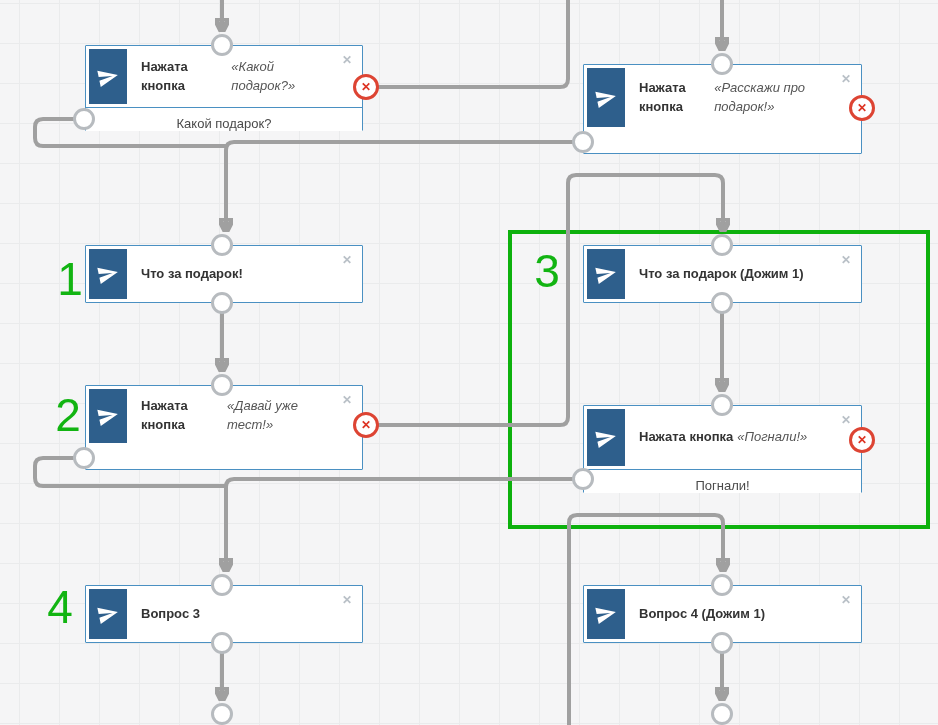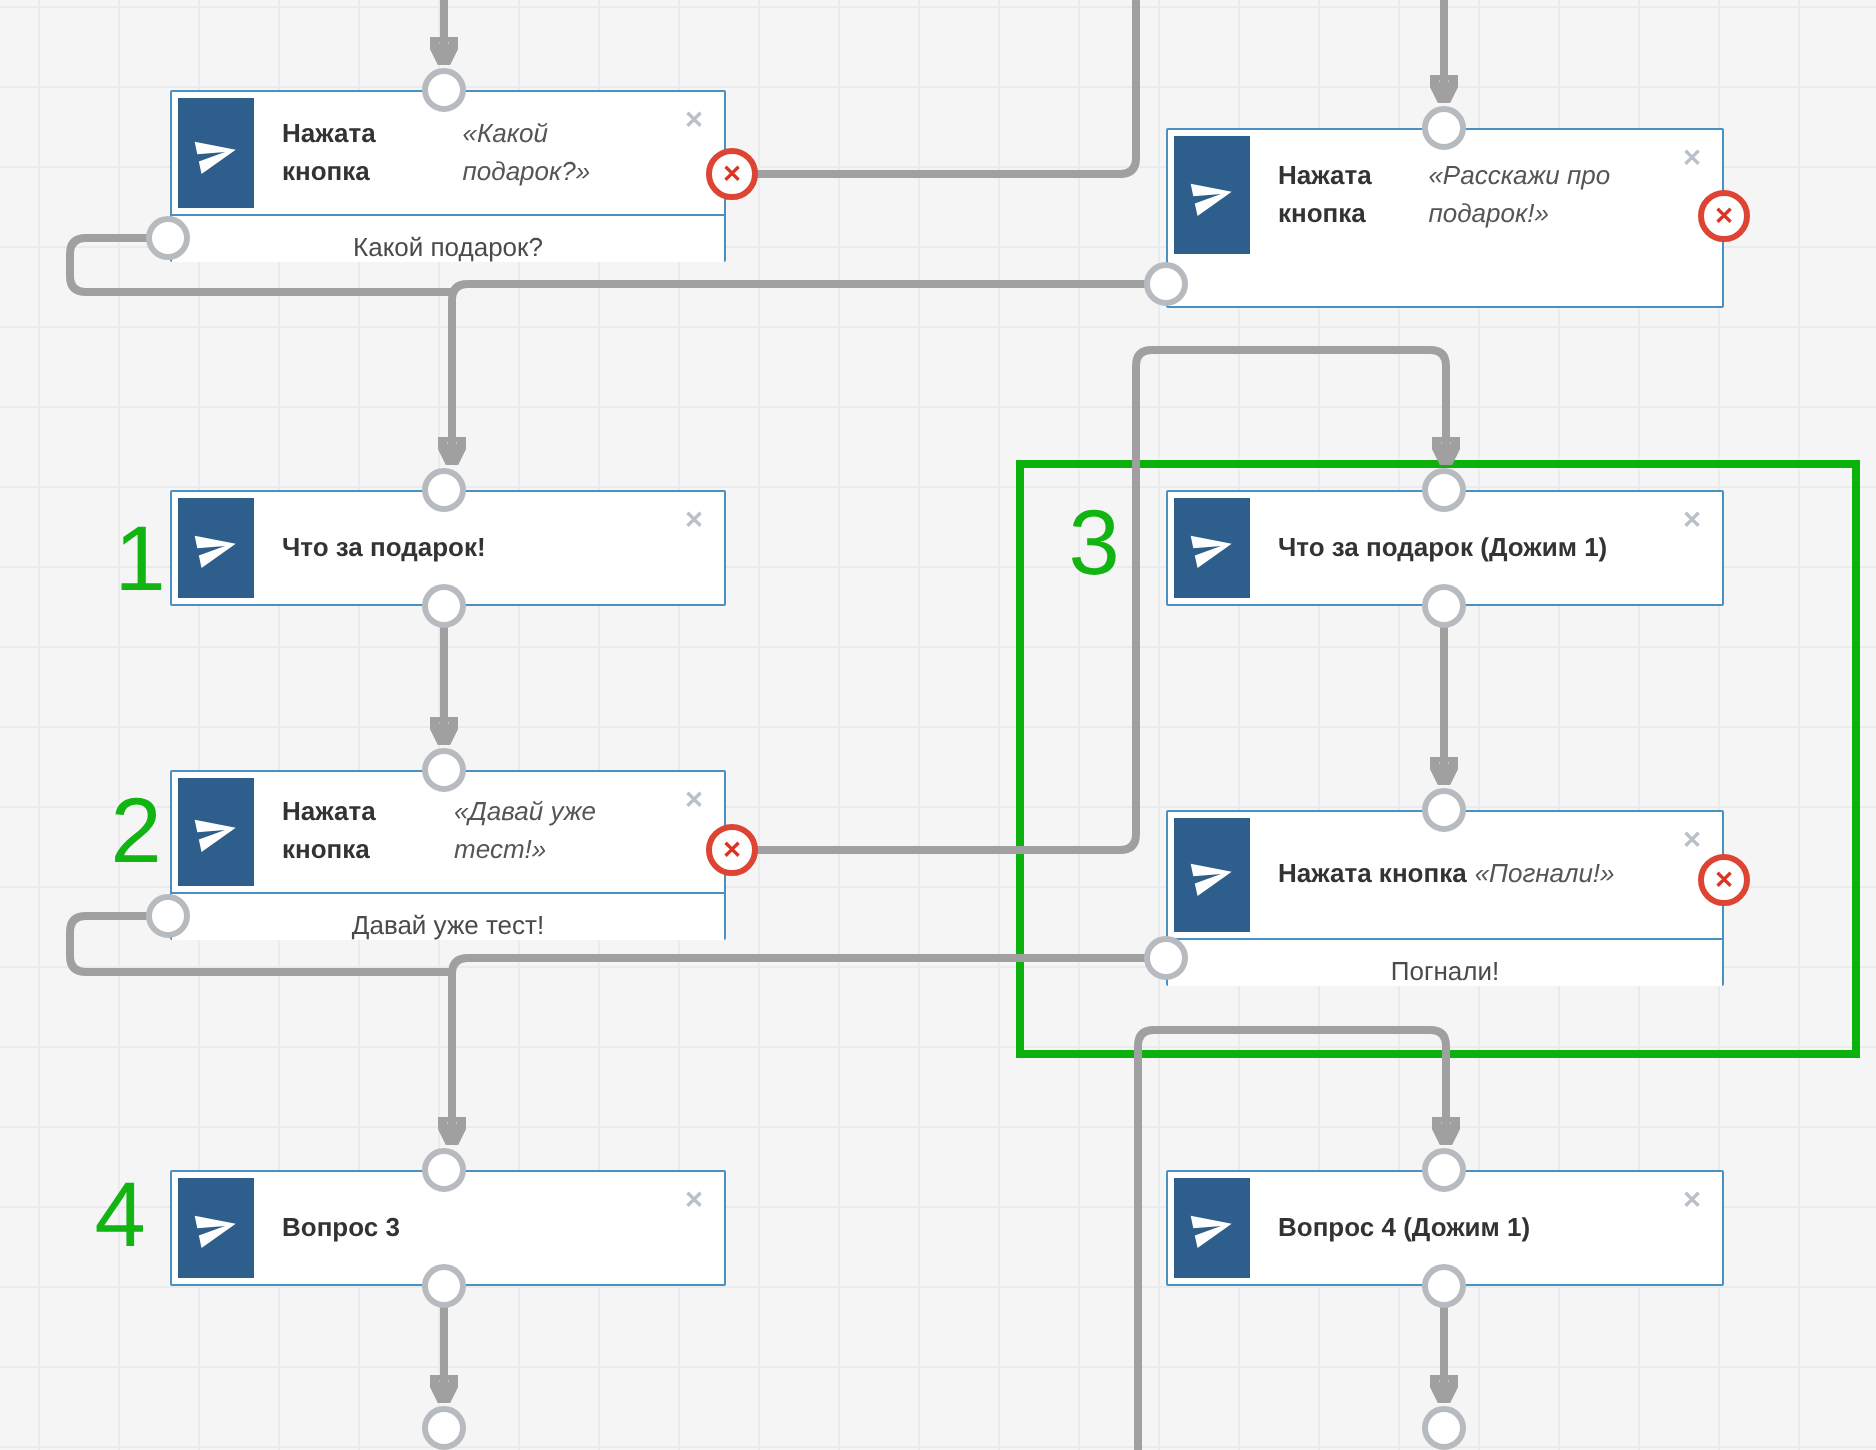--- a/index.html
+++ b/index.html
@@ -166,23 +166,20 @@
         <svg viewBox="0 0 24 24">
             <path d="M2.01 21 23 12 2.01 3 2 10l15 2-15 2z"></path>
           </svg>
       </div>
       <div class="node-title">
         <span class="t-bold">Нажата кнопка</span>
         <span class="t-italic">«Давай уже тест!»</span>
       </div>
       <span class="close-x">✕</span>
     </div>
-    <div class="btn-row">
-      <span>Давай уже тест!</span>
-    </div>
   </div>
 
   <div class="node" style="left:583px; top:405px; width:279px; height:88px;">
     <div class="node-header" style="height:63px;">
       <div class="tg-box">
         <svg viewBox="0 0 24 24">
             <path d="M2.01 21 23 12 2.01 3 2 10l15 2-15 2z"></path>
           </svg>
       </div>
       <div class="node-title">

